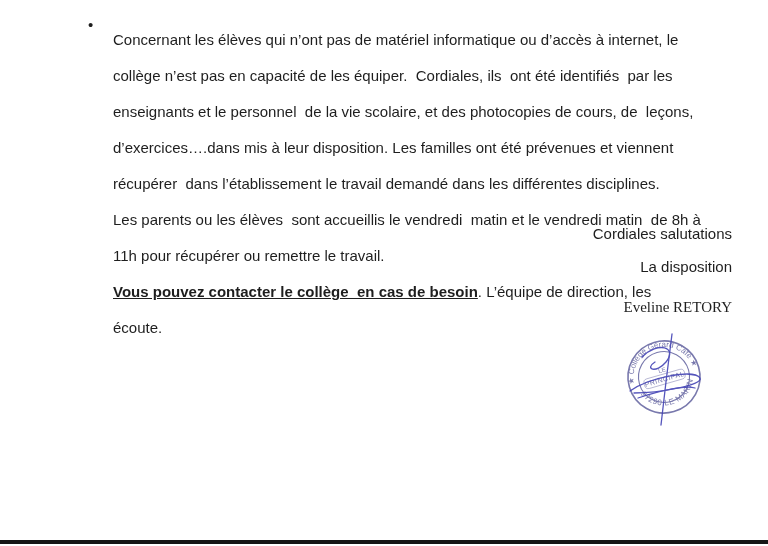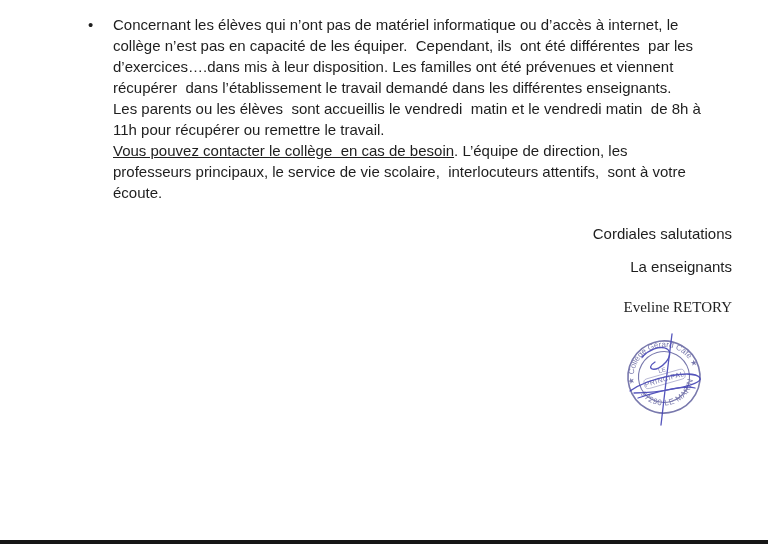--- a/index.html
+++ b/index.html
@@ -23,23 +23,24 @@
   .text-block {
     position: absolute;
     left: 113px;
     top: 14px;
     width: 630px;
   }
   .line {
     font-size: 15px;
     line-height: 21px;
     white-space: pre;
+    margin-top: 15px;
   }
   .bold-underline {
-    font-weight: normal;
+    font-weight: bold;
     text-decoration: underline;
   }
   .right-text {
     position: absolute;
     right: 36px;
     font-size: 15px;
     line-height: 21px;
     white-space: pre;
   }
   .closing { top: 223px; }
@@ -63,32 +64,32 @@
 </style>
 </head>
 <body>
 
 <div class="page">
 
   <span class="bullet-marker">•</span>
 
   <div class="text-block">
     <div class="line">Concernant les élèves qui n’ont pas de matériel informatique ou d’accès à internet, le</div>
-    <div class="line">collège n’est pas en capacité de les équiper.  Cependant, ils  ont été différentes  par les</div>
+    <div class="line">collège n’est pas en capacité de les équiper.  Cordiales, ils  ont été identifiés  par les</div>
+    <div class="line">enseignants et le personnel  de la vie scolaire, et des photocopies de cours, de  leçons,</div>
     <div class="line">d’exercices….dans mis à leur disposition. Les familles ont été prévenues et viennent</div>
-    <div class="line">récupérer  dans l’établissement le travail demandé dans les différentes enseignants.</div>
+    <div class="line">récupérer  dans l’établissement le travail demandé dans les différentes disciplines.</div>
     <div class="line">Les parents ou les élèves  sont accueillis le vendredi  matin et le vendredi matin  de 8h à</div>
     <div class="line">11h pour récupérer ou remettre le travail.</div>
     <div class="line"><span class="bold-underline">Vous pouvez contacter le collège  en cas de besoin</span><span>. L’équipe de direction, les</span></div>
-    <div class="line">professeurs principaux, le service de vie scolaire,  interlocuteurs attentifs,  sont à votre</div>
     <div class="line">écoute.</div>
   </div>
 
   <div class="right-text closing">Cordiales salutations</div>
-  <div class="right-text role">La enseignants</div>
+  <div class="right-text role">La disposition</div>
   <div class="right-text name">Eveline RETORY</div>
 
   <div class="stamp-wrap">
     <svg width="150" height="112" viewBox="0 0 150 112" xmlns="http://www.w3.org/2000/svg">
       <defs>
         <path id="arcTop" d="M 42.6 58.5 A 30.5 30.5 0 1 1 101.4 58.5" fill="none"></path>
         <path id="arcBottom" d="M 43.5 56.5 A 29.5 29.5 0 0 0 100.5 56.5" fill="none"></path>
       </defs>
       <g transform="rotate(-16 72 50)" opacity="0.85">
         <circle cx="72" cy="50" r="36" fill="none" stroke-width="1.6" stroke="#62629f"></circle>

